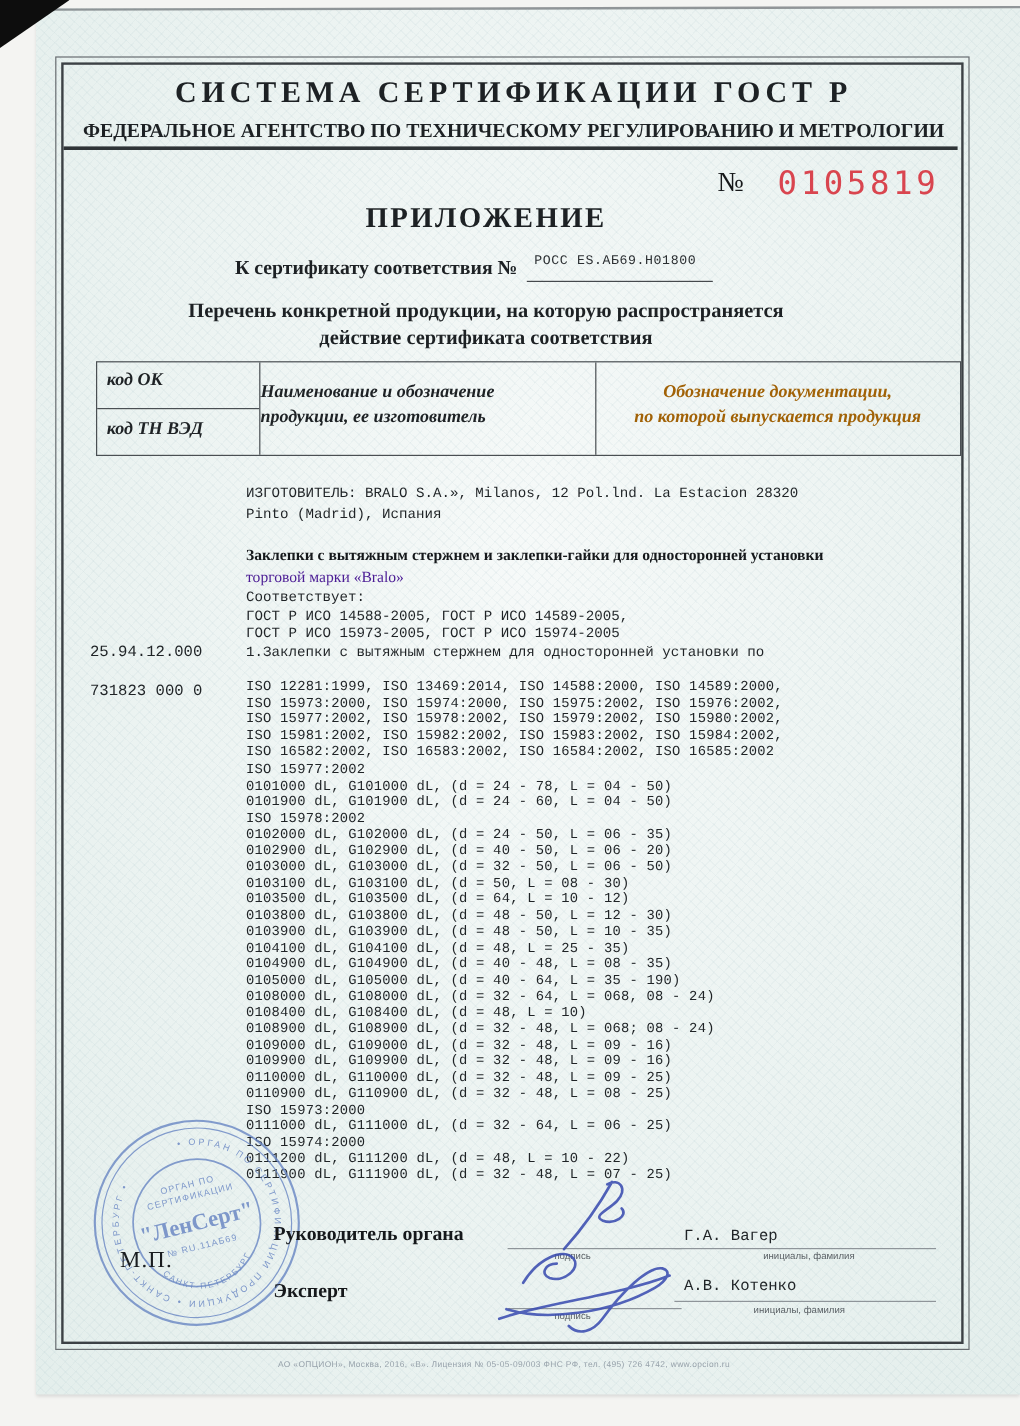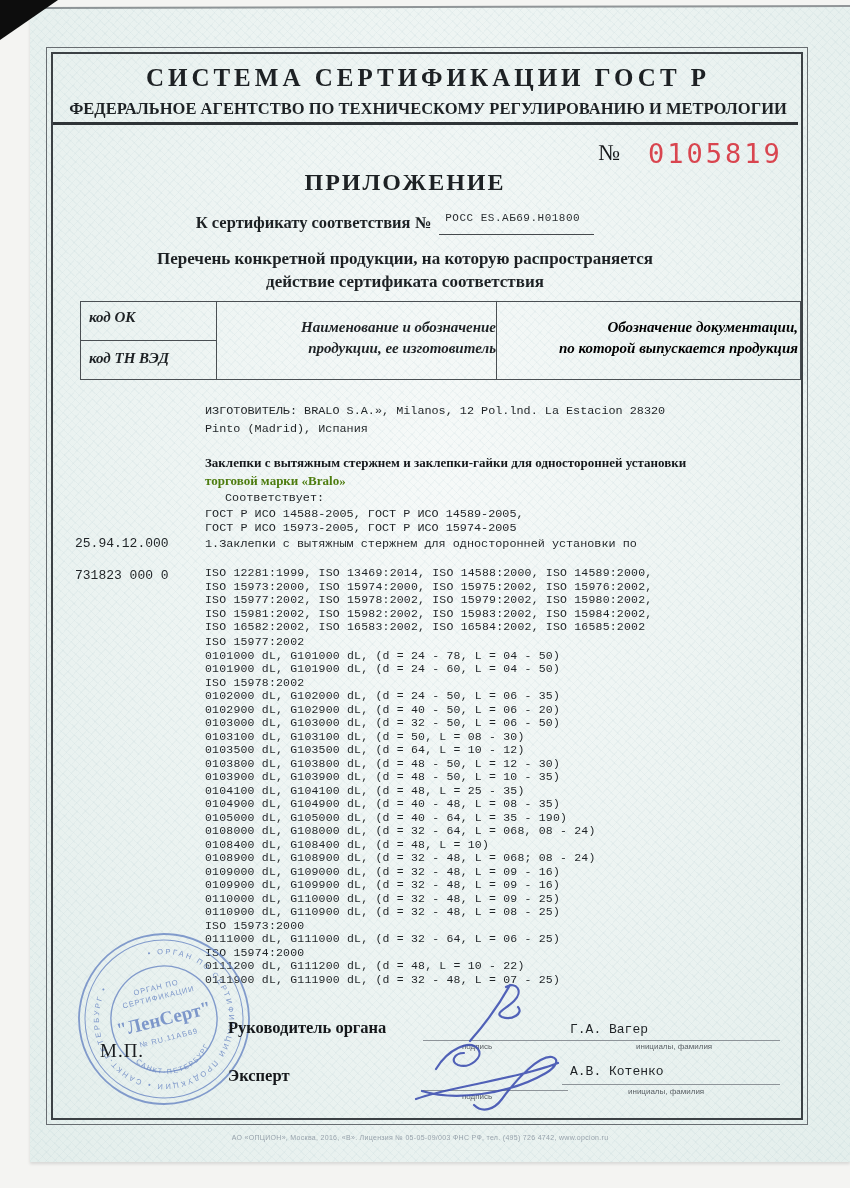--- a/index.html
+++ b/index.html
@@ -35,33 +35,33 @@
   .cert-underline .certno{position:absolute;left:6px;bottom:10px;white-space:nowrap;
     font-family:"Liberation Mono",monospace;font-size:11px;letter-spacing:0.5px;color:#2a2e31;}
   .subtitle1{position:absolute;left:0;right:40px;top:249px;text-align:center;font-weight:700;font-size:17px;color:#1d2124;}
   .subtitle2{position:absolute;left:0;right:40px;top:272px;text-align:center;font-weight:700;font-size:17px;color:#1d2124;}
   .spec-table{position:absolute;left:80px;top:301px;width:719px;height:77px;border:1.4px solid #4a4f53;font-style:italic;}
   .spec-table .vline1{position:absolute;left:135px;top:0;bottom:0;width:1.4px;background:#4a4f53;}
   .spec-table .vline2{position:absolute;left:415px;top:0;bottom:0;width:1.4px;background:#4a4f53;}
   .spec-table .hsplit{position:absolute;left:0;top:38px;width:135px;height:1.4px;background:#4a4f53;}
   .spec-table .c1a{position:absolute;left:8px;top:7px;font-size:15px;font-weight:600;color:#1e2225;}
   .spec-table .c1b{position:absolute;left:8px;top:48px;font-size:15px;font-weight:600;color:#1e2225;}
-  .spec-table .c2{position:absolute;left:136px;width:279px;top:15px;text-align:right;
+  .spec-table .c2{position:absolute;left:136px;width:279px;top:15px;text-align:left;
     font-weight:700;font-size:15px;line-height:21px;color:#1e2225;}
-  .spec-table .c3{position:absolute;left:417px;width:300px;top:15px;text-align:right;
-    font-weight:700;font-size:15px;line-height:21px;color:#000000;}
+  .spec-table .c3{position:absolute;left:417px;width:300px;top:15px;text-align:center;
+    font-weight:700;font-size:15px;line-height:21px;color:#a16207;}
   .mono{font-family:"Liberation Mono",monospace;color:#1f2326;}
   .code-ok{position:absolute;left:75px;top:536px;font-size:13px;}
   .code-tnved{position:absolute;left:75px;top:568px;font-size:13px;}
   .b-line{position:absolute;left:205px;white-space:pre;text-align:center;}
   .manu1{top:404px;font-size:11.8px;}
   .manu2{top:422px;font-size:11.8px;}
   .prod1{top:455px;font-weight:700;font-size:13px;color:#15181b;}
-  .prod2{top:473px;font-weight:700;font-size:13px;color:#4d7c0f;}
-  .conforms{top:491px;font-size:11.8px;margin-left:20px;}
+  .prod2{top:473px;font-weight:400;font-size:13px;color:#4c1d95;}
+  .conforms{top:491px;font-size:11.8px;}
   .gost1{top:507px;font-size:11.8px;}
   .gost2{top:521px;font-size:11.8px;}
   .item1{top:537px;font-size:11.8px;}
   .iso-list{position:absolute;left:205px;top:566px;}
   .code-list{position:absolute;left:205px;top:635px;}
   .tw-line{font-family:"Liberation Mono",monospace;font-size:11.5px;line-height:13.5px;
     letter-spacing:0.2px;color:#1f2326;white-space:pre;}
   .role-head{position:absolute;left:228px;top:1018px;font-weight:700;font-size:16.5px;color:#15181b;}
   .role-expert{position:absolute;left:228px;top:1066px;font-weight:700;font-size:16.5px;color:#15181b;}
   .sig-rule{position:absolute;height:1px;background:#8e9499;}

